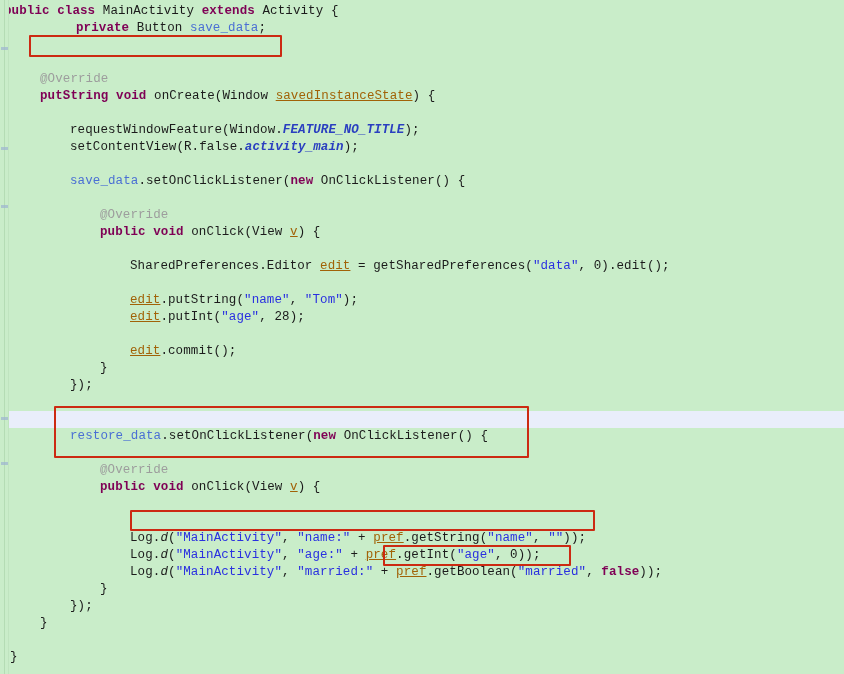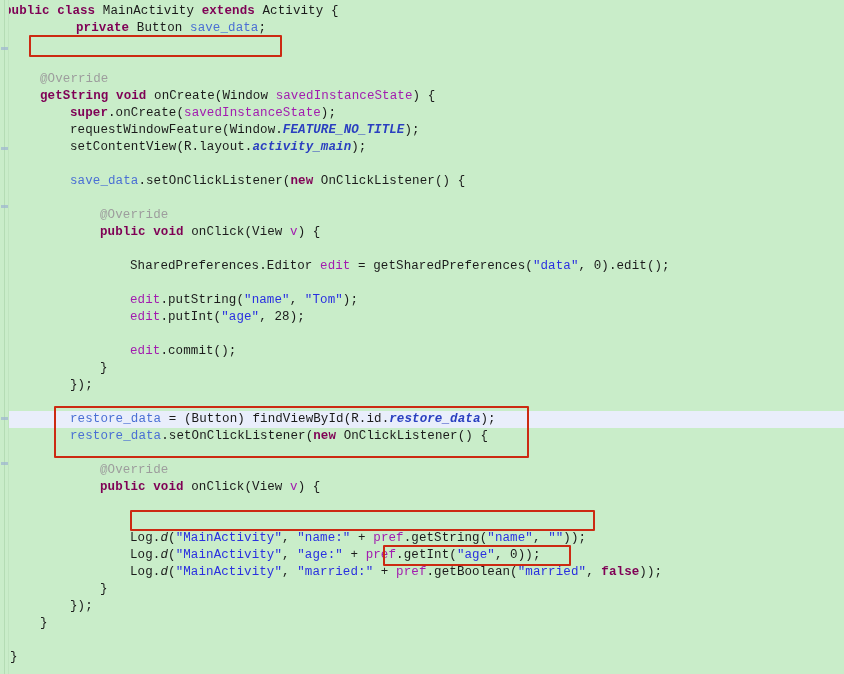--- a/index.html
+++ b/index.html
@@ -81,21 +81,21 @@
     background: #e9eefb;
     z-index: 1;
   }
 
   
   .kw       { color: #7f0055; font-weight: bold; }
   .fld      { color: #4a6fd4; }
   .fldc     { color: #2a3fc0; font-weight: bold; font-style: italic; }
   .str      { color: #2a30e0; }
   .ann      { color: #9d9d9d; }
-  .var      { color: #a21caf; }
+  .var      { color: #a16207; text-decoration: underline; }
   .mth      { color: #1b1b1b; font-style: italic; }
   .num      { color: #1b1b1b; }
   .pln      { color: #1b1b1b; }
 
   
   .redbox {
     position: absolute;
     border: 2px solid #cc2a12;
     box-sizing: border-box;
     z-index: 4;
@@ -110,39 +110,37 @@
 
   <div id="hl-layer">
       <div class="cur-line-bg" style="top: 411px;"></div>
     </div>
 
   <div id="code">
       <div class="line" style="top: 3px;"><span class="txt" style="padding-left: 4px;"><span class="kw">public</span><span class="pln"> </span><span class="kw">class</span><span class="pln"> MainActivity </span><span class="kw">extends</span><span class="pln"> Activity {</span></span></div>
       <div class="line" style="top: 20px; margin-left: 36px;"><span class="txt" style="padding-left: 40px;"><span class="kw">private</span><span class="pln"> Button </span><span class="fld">save_data</span><span class="pln">;</span></span></div>
       <div class="line" style="top: 54px;"><span class="txt" style="padding-left: 10px;"></span></div>
       <div class="line" style="top: 71px;"><span class="txt" style="padding-left: 40px;"><span class="ann">@Override</span></span></div>
-      <div class="line" style="top: 88px;"><span class="txt" style="padding-left: 40px;"><span class="kw">getString</span><span class="pln"> </span><span class="kw">void</span><span class="pln"> onCreate(Window </span><span class="var">savedInstanceState</span><span class="pln">) {</span></span></div>
-      <div class="line" style="top: 105px;"><span class="txt" style="padding-left: 70px;"><span class="kw">super</span><span class="pln">.onCreate(</span><span class="var">savedInstanceState</span><span class="pln">);</span></span></div>
+      <div class="line" style="top: 88px;"><span class="txt" style="padding-left: 40px;"><span class="kw">putString</span><span class="pln"> </span><span class="kw">void</span><span class="pln"> onCreate(Window </span><span class="var">savedInstanceState</span><span class="pln">) {</span></span></div>
       <div class="line" style="top: 122px;"><span class="txt" style="padding-left: 70px;"><span class="pln">requestWindowFeature(Window.</span><span class="fldc">FEATURE_NO_TITLE</span><span class="pln">);</span></span></div>
-      <div class="line" style="top: 139px;"><span class="txt" style="padding-left: 70px;"><span class="pln">setContentView(R.layout.</span><span class="fldc">activity_main</span><span class="pln">);</span></span></div>
+      <div class="line" style="top: 139px;"><span class="txt" style="padding-left: 70px;"><span class="pln">setContentView(R.false.</span><span class="fldc">activity_main</span><span class="pln">);</span></span></div>
       <div class="line" style="top: 173px;"><span class="txt" style="padding-left: 70px;"><span class="fld">save_data</span><span class="pln">.setOnClickListener(</span><span class="kw">new</span><span class="pln"> OnClickListener() {</span></span></div>
       <div class="line" style="top: 190px;"><span class="txt" style="padding-left: 10px;"></span></div>
       <div class="line" style="top: 207px;"><span class="txt" style="padding-left: 100px;"><span class="ann">@Override</span></span></div>
       <div class="line" style="top: 224px;"><span class="txt" style="padding-left: 100px;"><span class="kw">public</span><span class="pln"> </span><span class="kw">void</span><span class="pln"> onClick(View </span><span class="var">v</span><span class="pln">) {</span></span></div>
       <div class="line" style="top: 241px;"><span class="txt" style="padding-left: 10px;"></span></div>
       <div class="line" style="top: 258px;"><span class="txt" style="padding-left: 130px;"><span class="pln">SharedPreferences.Editor </span><span class="var">edit</span><span class="pln"> = getSharedPreferences(</span><span class="str">"data"</span><span class="pln">, </span><span class="num">0</span><span class="pln">).edit();</span></span></div>
       <div class="line" style="top: 275px;"><span class="txt" style="padding-left: 10px;"></span></div>
       <div class="line" style="top: 292px;"><span class="txt" style="padding-left: 130px;"><span class="var">edit</span><span class="pln">.putString(</span><span class="str">"name"</span><span class="pln">, </span><span class="str">"Tom"</span><span class="pln">);</span></span></div>
       <div class="line" style="top: 309px;"><span class="txt" style="padding-left: 130px;"><span class="var">edit</span><span class="pln">.putInt(</span><span class="str">"age"</span><span class="pln">, </span><span class="num">28</span><span class="pln">);</span></span></div>
       <div class="line" style="top: 326px;"><span class="txt" style="padding-left: 10px;"></span></div>
       <div class="line" style="top: 343px;"><span class="txt" style="padding-left: 130px;"><span class="var">edit</span><span class="pln">.commit();</span></span></div>
       <div class="line" style="top: 360px;"><span class="txt" style="padding-left: 100px;"><span class="pln">}</span></span></div>
       <div class="line" style="top: 377px;"><span class="txt" style="padding-left: 70px;"><span class="pln">});</span></span></div>
       <div class="line" style="top: 394px;"><span class="txt" style="padding-left: 10px;"></span></div>
-      <div class="line" style="top: 411px;"><span class="txt" style="padding-left: 70px;"><span class="fld">restore_data</span><span class="pln"> = (Button) findViewById(R.id.</span><span class="fldc">restore_data</span><span class="pln">);</span></span></div>
       <div class="line" style="top: 428px;"><span class="txt" style="padding-left: 70px;"><span class="fld">restore_data</span><span class="pln">.setOnClickListener(</span><span class="kw">new</span><span class="pln"> OnClickListener() {</span></span></div>
       <div class="line" style="top: 445px;"><span class="txt" style="padding-left: 10px;"></span></div>
       <div class="line" style="top: 462px;"><span class="txt" style="padding-left: 100px;"><span class="ann">@Override</span></span></div>
       <div class="line" style="top: 479px;"><span class="txt" style="padding-left: 100px;"><span class="kw">public</span><span class="pln"> </span><span class="kw">void</span><span class="pln"> onClick(View </span><span class="var">v</span><span class="pln">) {</span></span></div>
       <div class="line" style="top: 496px;"><span class="txt" style="padding-left: 10px;"></span></div>
       <div class="line" style="top: 530px;"><span class="txt" style="padding-left: 130px;"><span class="pln">Log.</span><span class="mth">d</span><span class="pln">(</span><span class="str">"MainActivity"</span><span class="pln">, </span><span class="str">"name:"</span><span class="pln"> + </span><span class="var">pref</span><span class="pln">.getString(</span><span class="str">"name"</span><span class="pln">, </span><span class="str">""</span><span class="pln">));</span></span></div>
       <div class="line" style="top: 547px;"><span class="txt" style="padding-left: 130px;"><span class="pln">Log.</span><span class="mth">d</span><span class="pln">(</span><span class="str">"MainActivity"</span><span class="pln">, </span><span class="str">"age:"</span><span class="pln"> + </span><span class="var">pref</span><span class="pln">.getInt(</span><span class="str">"age"</span><span class="pln">, </span><span class="num">0</span><span class="pln">));</span></span></div>
       <div class="line" style="top: 564px;"><span class="txt" style="padding-left: 130px;"><span class="pln">Log.</span><span class="mth">d</span><span class="pln">(</span><span class="str">"MainActivity"</span><span class="pln">, </span><span class="str">"married:"</span><span class="pln"> + </span><span class="var">pref</span><span class="pln">.getBoolean(</span><span class="str">"married"</span><span class="pln">, </span><span class="kw">false</span><span class="pln">));</span></span></div>
       <div class="line" style="top: 581px;"><span class="txt" style="padding-left: 100px;"><span class="pln">}</span></span></div>
       <div class="line" style="top: 598px;"><span class="txt" style="padding-left: 70px;"><span class="pln">});</span></span></div>

